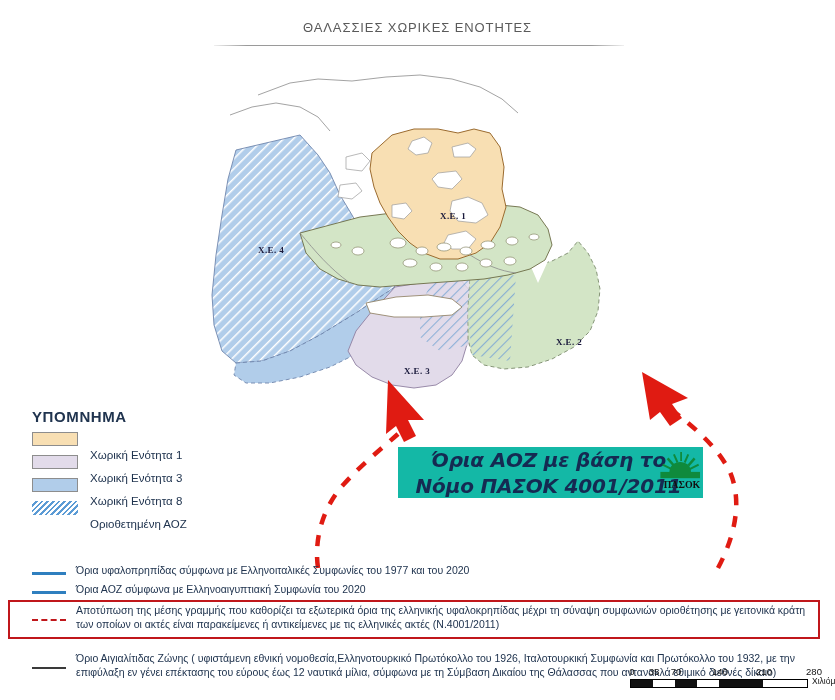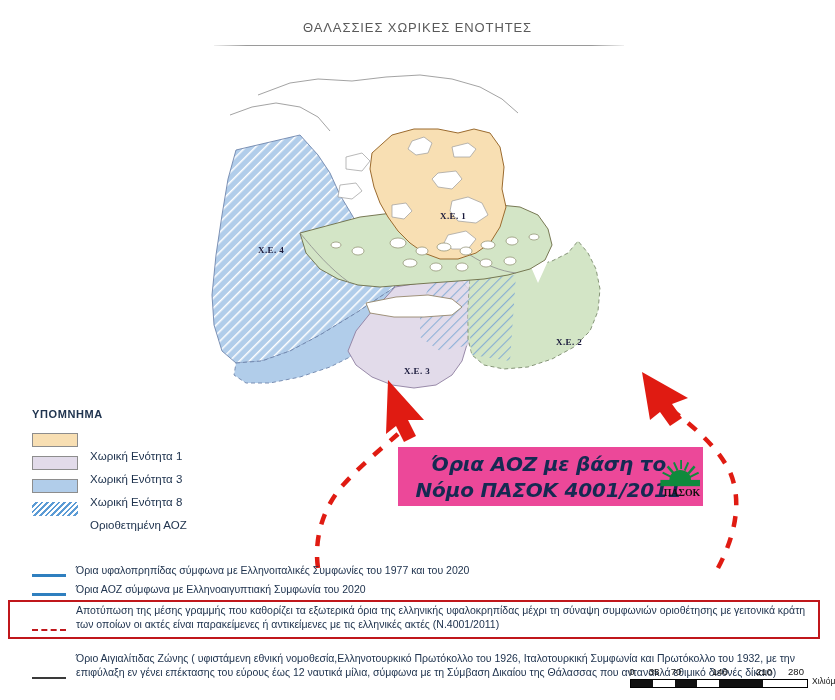--- a/index.html
+++ b/index.html
@@ -24,52 +24,52 @@
   #map-svg{display:block;}
 
   .zone-label{
     font-family:"Liberation Serif","DejaVu Serif",serif;
     font-size:9px;font-weight:700;fill:#1a1a3c;letter-spacing:.4px;
   }
 
   
   #legend{position:absolute;left:32px;top:408px;width:300px;}
   #legend-title{
-    font-size:11px;font-weight:700;letter-spacing:.6px;color:#20344f;
-    margin-bottom:9px;
+    font-size:15px;font-weight:700;letter-spacing:.6px;color:#20344f;
+    margin-bottom:3px;
   }
   .legend-row{display:flex;align-items:center;height:21px;margin-bottom:2px;}
   .swatch{
     width:46px;height:14px;border:1px solid #8d8d8d;box-sizing:border-box;margin-right:12px;flex:0 0 auto;
   }
   .swatch-hatch{
     width:46px;height:14px;margin-right:12px;flex:0 0 auto;
     background:repeating-linear-gradient(-45deg,#ffffff 0 2px,#5b9bd5 2px 4px);
   }
   .legend-text{font-size:11.5px;color:#20344f;white-space:nowrap;margin-top:32px;}
 
   
   #line-legend{position:absolute;left:32px;top:563px;width:790px;}
-  .line-row{display:flex;align-items:flex-end;margin-bottom:5px;position:relative;}
+  .line-row{display:flex;align-items:center;margin-bottom:5px;position:relative;}
   .line-key{width:36px;flex:0 0 auto;padding-top:6px;margin-right:8px;}
   .key-solid-blue{height:3px;background:#2f7fbf;width:34px;display:block;}
   .key-solid-dark{height:2.5px;background:#3a3a3a;width:34px;display:block;}
   .key-dashed-red{
     height:0;border-top:2.5px dashed #c0171b;width:34px;display:block;
   }
   .line-text{font-size:10.5px;line-height:14px;color:#20344f;}
   #highlight-box{
     position:absolute;left:8px;top:600px;width:812px;height:39px;
     border:2.5px solid #c0171b;box-sizing:border-box;
   }
 
   
   #callout{
-    position:absolute;left:398px;top:447px;width:305px;height:59px;
-    background:#ec4899;display:flex;align-items:center;justify-content:center;
+    position:absolute;left:398px;top:447px;width:305px;height:51px;
+    background:#14b8a6;display:flex;align-items:center;justify-content:center;
   }
   #callout-text{
     font-family:"DejaVu Sans","Liberation Sans",sans-serif;
     font-size:20px;font-weight:700;font-style:italic;color:#152a52;
     line-height:26px;text-align:center;padding-right:4px;letter-spacing:-.2px;
   }
   #pasok-logo{
     position:absolute;right:-6px;bottom:6px;width:54px;height:42px;
   }
 
@@ -277,21 +277,21 @@
 
 <div id="highlight-box"></div>
 
 <div id="scalebar">
   <div id="scale-numbers">
     <span style="left:2px">0</span>
     <span style="left:24px">35</span>
     <span style="left:46px">70</span>
     <span style="left:90px">140</span>
     <span style="left:134px">210</span>
-    <span style="left:166px">280</span>
+    <span style="left:184px">280</span>
   </div>
   <div id="scale-bar-graphic">
     <span class="sb sb-dark" style="width:12.5%"></span>
     <span class="sb sb-light" style="width:12.5%"></span>
     <span class="sb sb-dark" style="width:12.5%"></span>
     <span class="sb sb-light" style="width:12.5%"></span>
     <span class="sb sb-dark" style="width:25%"></span>
     <span class="sb sb-light" style="width:25%"></span>
   </div>
   <div id="scale-unit">Χιλιόμετρα</div>

